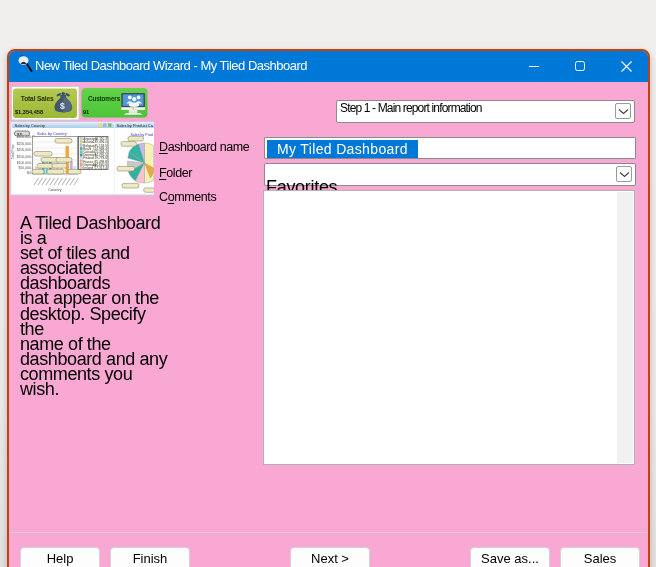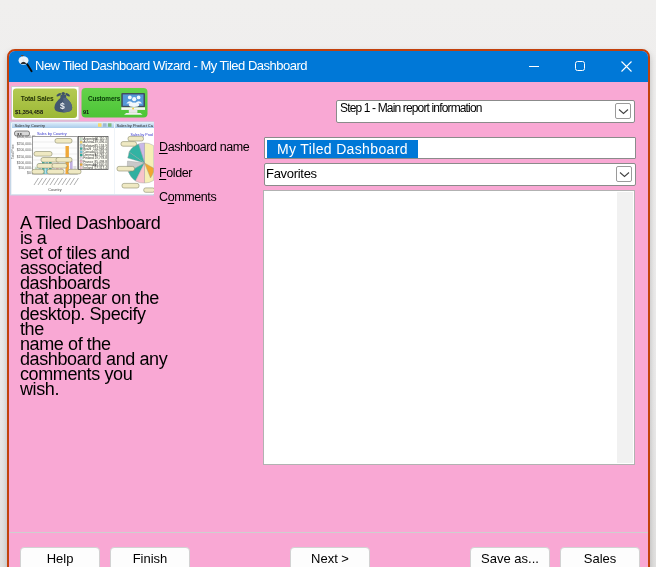--- a/index.html
+++ b/index.html
@@ -25,21 +25,21 @@
 #b-min { left:502px; }
 #b-max { left:548px; }
 #b-cls { left:594px; }
 .lbl { position:absolute; font-size:12.5px; letter-spacing:-0.4px; color:#000; }
 .lbl u { text-decoration:underline; text-underline-offset:2px; }
 .combo, .tinput {
   position:absolute; background:#fff; border:1px solid #8b8b8b; border-radius:2px;
 }
 .tinput { border-radius:1px; }
 .combo .ctext, .tinput .ctext {
-  position:absolute; left:1px; top:2px; font-size:13px; letter-spacing:-0.3px; color:#000; white-space:nowrap;
+  position:absolute; left:1px; top:13px; font-size:18px; letter-spacing:-0.3px; color:#000; white-space:nowrap;
 }
 .drop {
   position:absolute; right:3px; top:2px; width:16px; height:16px;
   border:1px solid #9a9a9a; border-radius:2px; background:#fff;
 }
 .drop svg { position:absolute; left:2px; top:4px; }
 #cstep { left:327px; top:48.5px; width:299px; height:23px; }
 #cstep .ctext { font-size:12px; letter-spacing:-0.85px; top:0px; left:3px; }
 #iname { left:255px; top:86px; width:372px; height:22px; }
 #iname .sel { position:absolute; left:2px; top:2px; height:18px; background:#0078d7; color:#fff; font-size:14px; letter-spacing:0.35px; padding:0 10px; line-height:18px; white-space:nowrap; }

